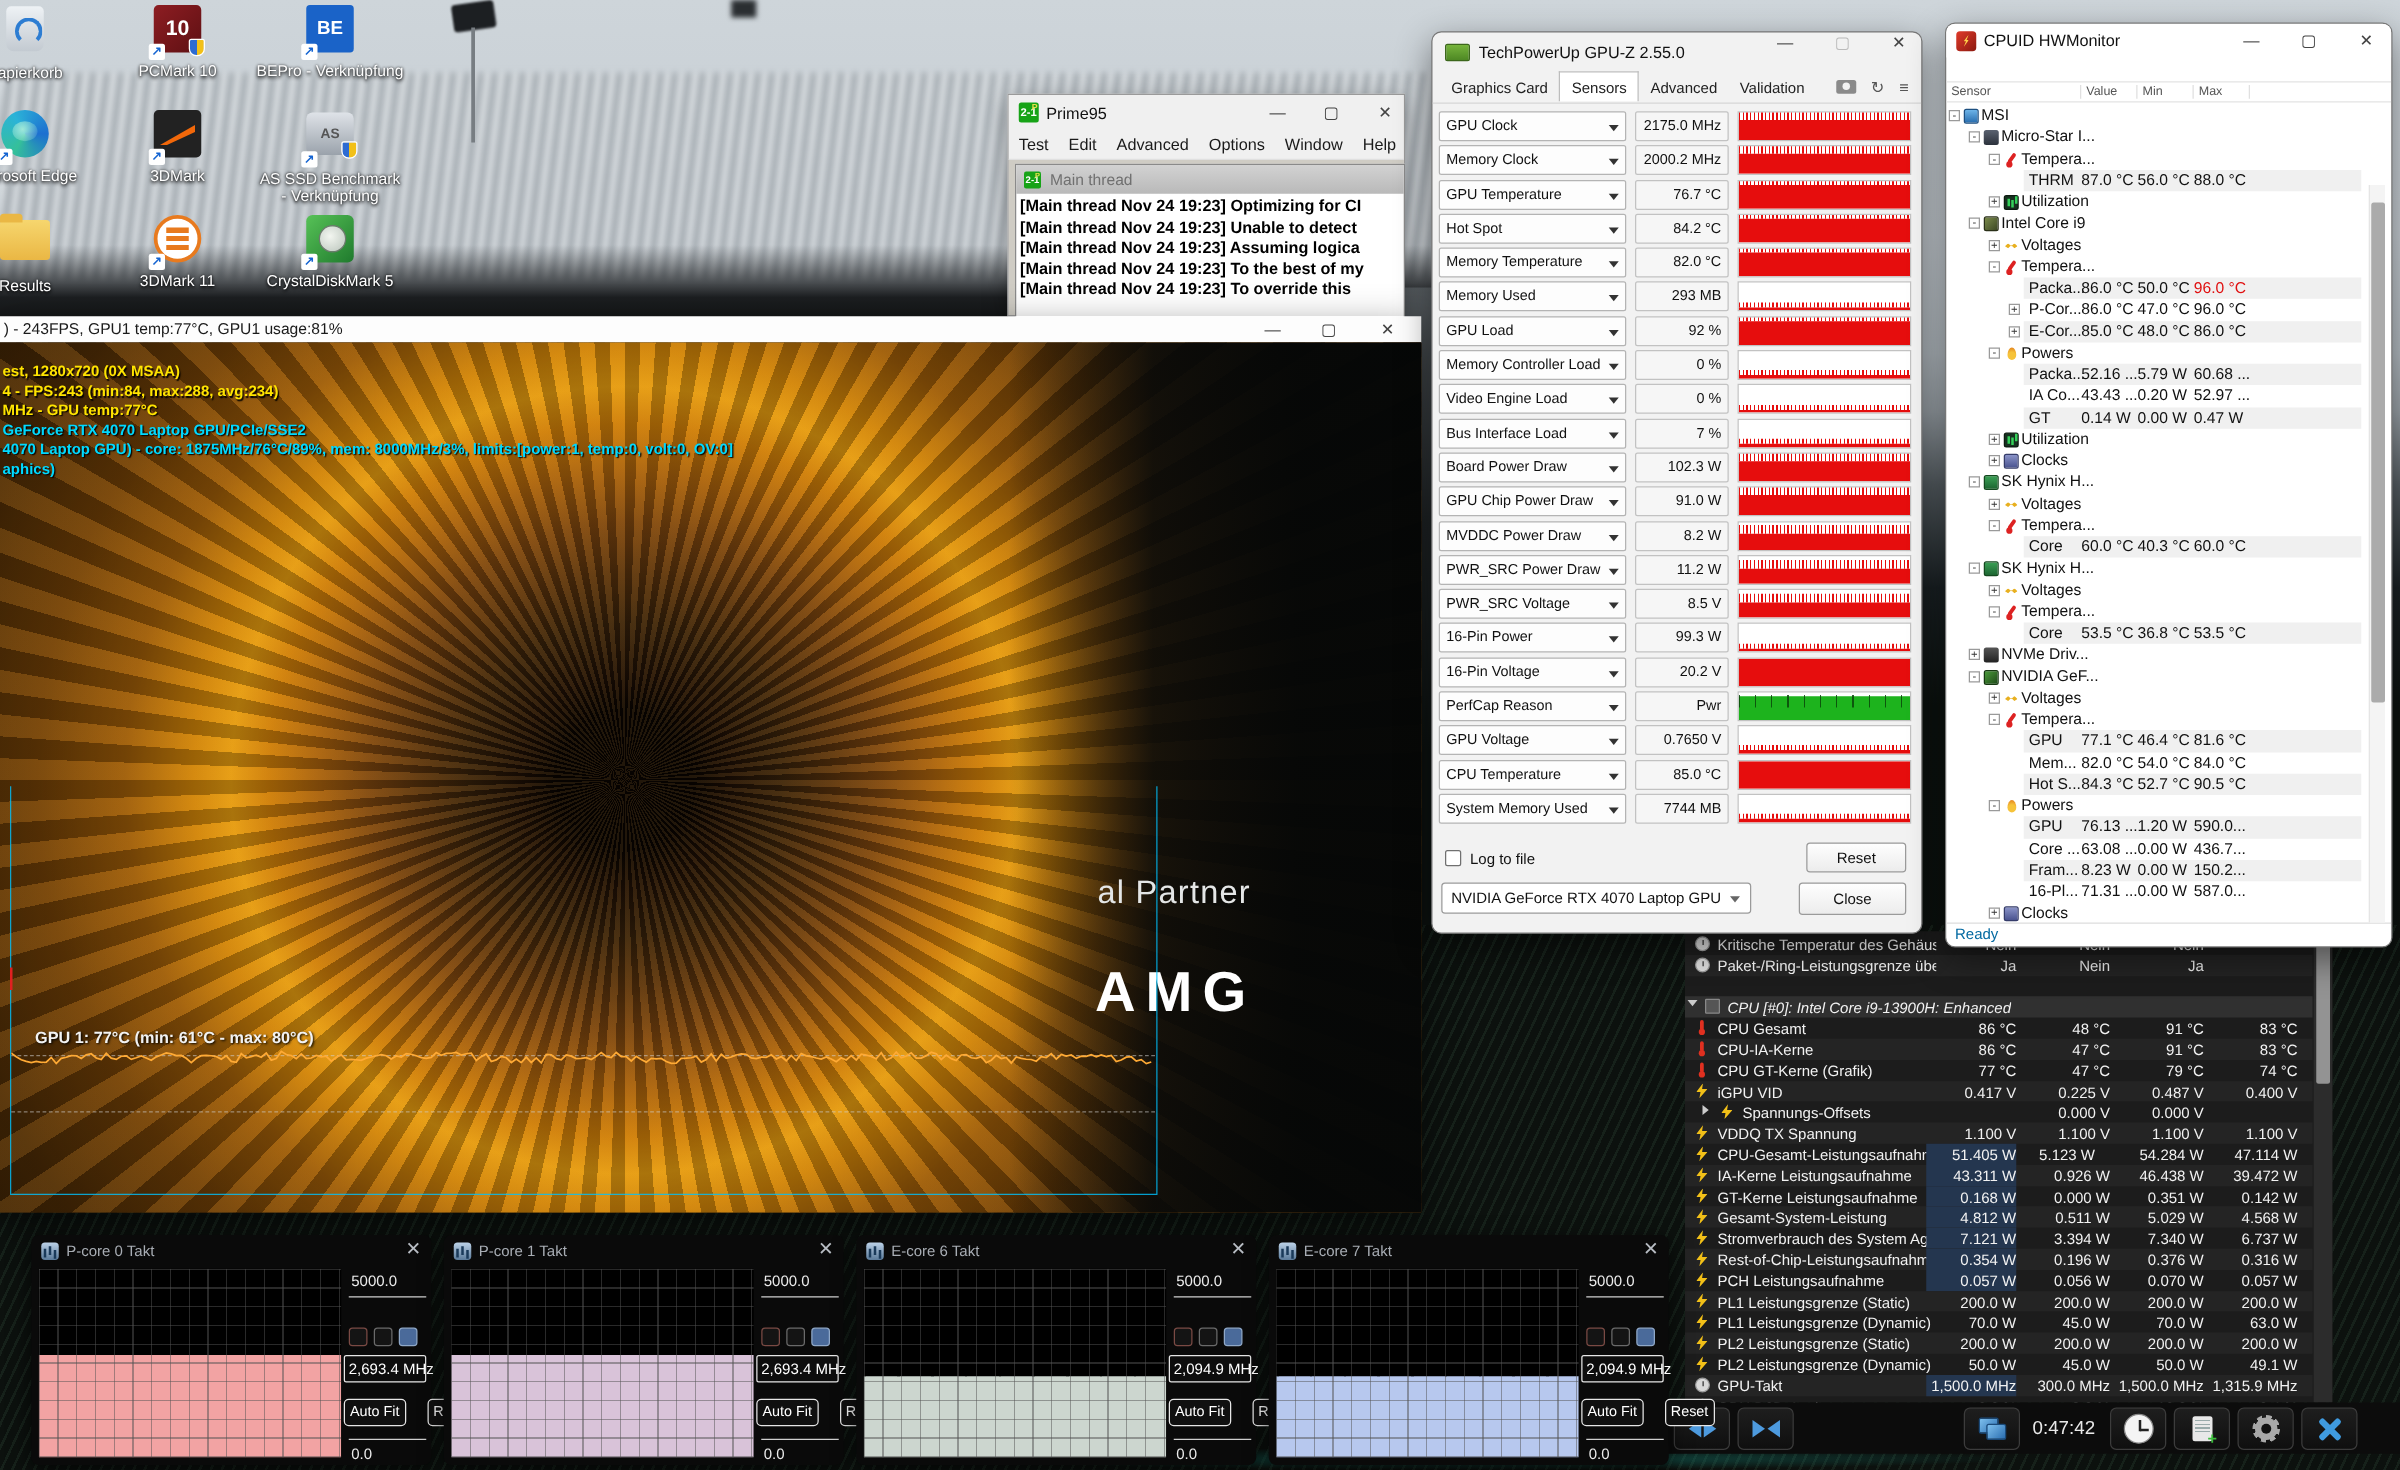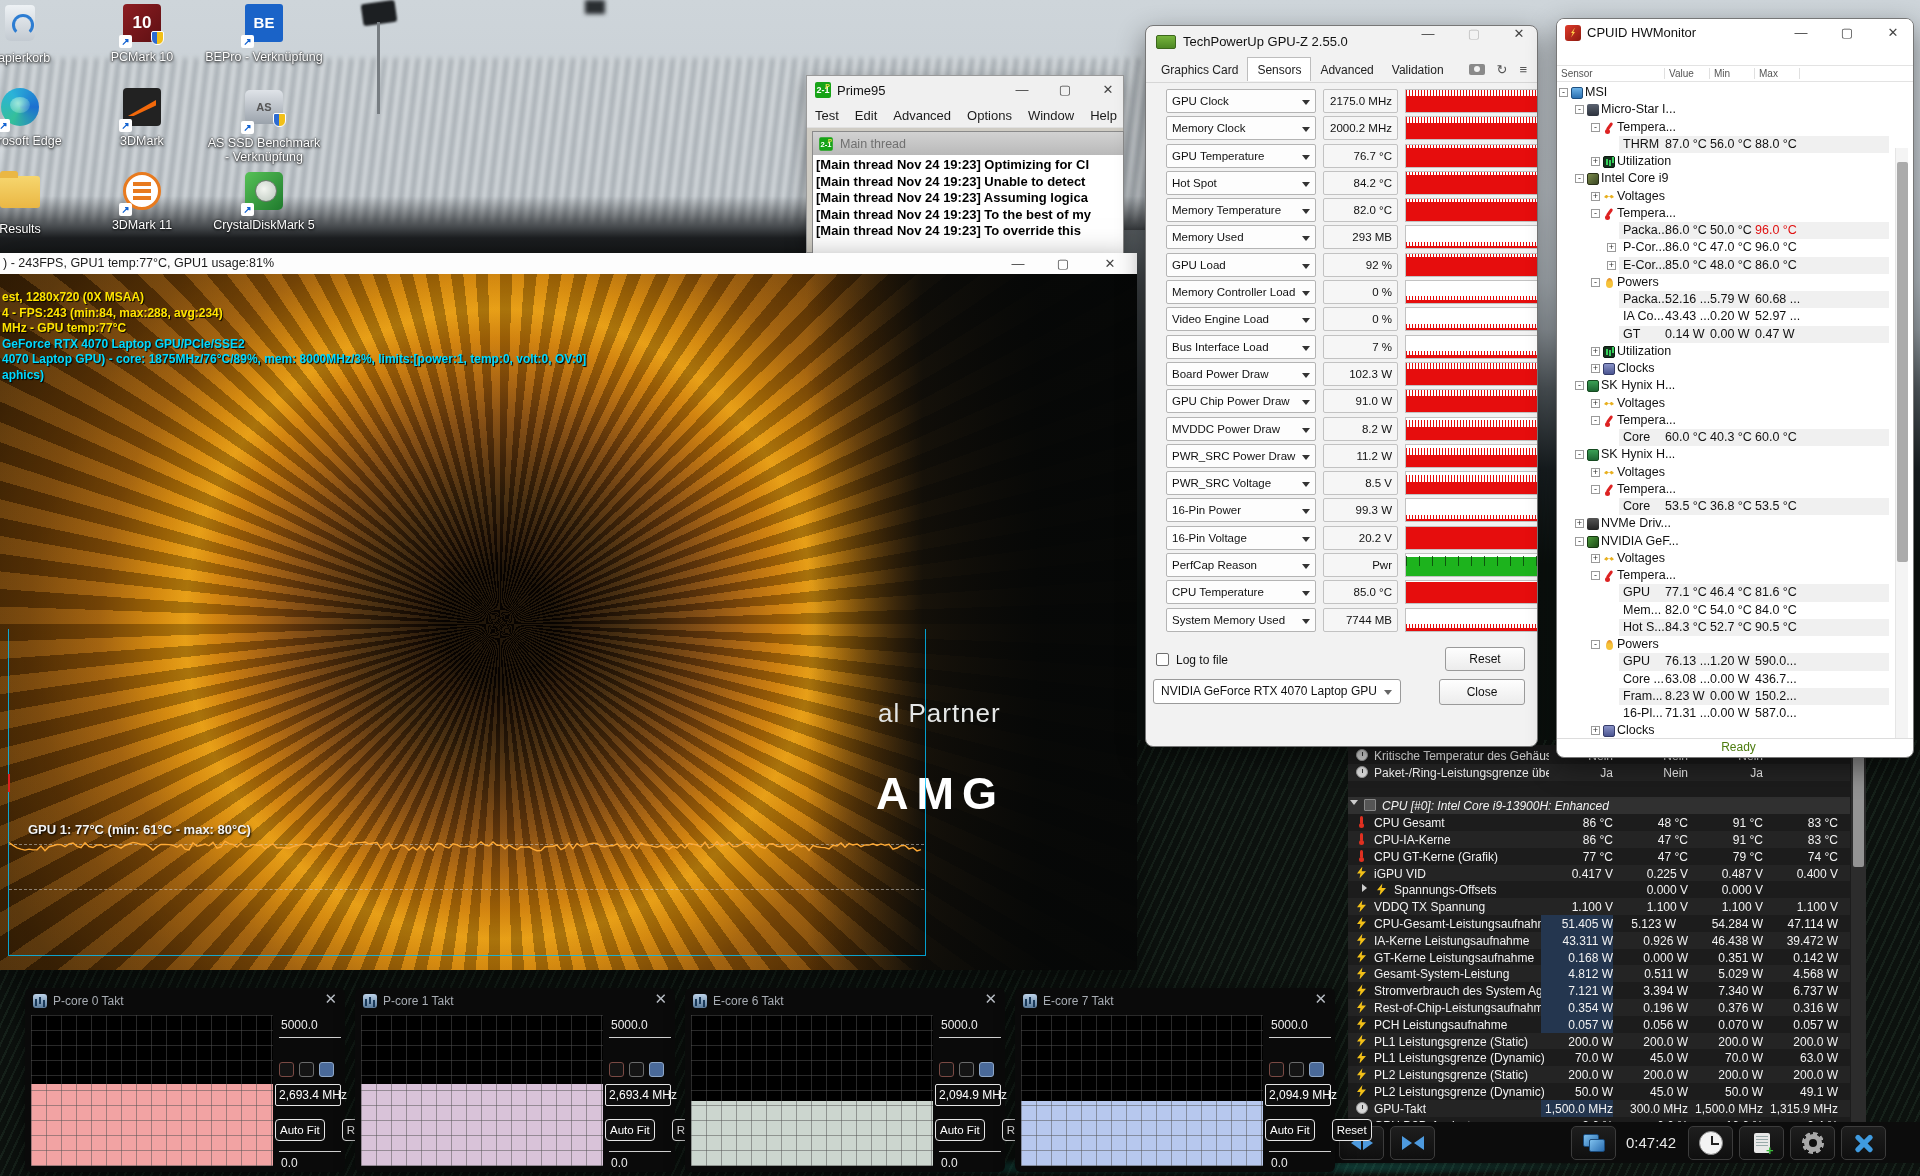--- a/index.html
+++ b/index.html
@@ -103,21 +103,21 @@
   .win-gz { position:absolute; left:1145px; top:25px; width:393px; height:722px; z-index:7; background:#f2f2f2;
     border:1px solid #777; border-radius:8px; box-shadow:0 10px 28px rgba(0,0,0,.45); overflow:hidden; }
   .gz-title { position:relative; height:31px; display:flex; align-items:center; padding-left:10px; font-size:13px; color:#111; }
   .gz-icon { width:20px; height:14px; background:linear-gradient(180deg,#76b43c,#4e8824); border:1px solid #3c671c; border-radius:2px; margin-right:7px; }
   .gz-tabs { position:relative; height:26px; padding-left:6px; font-size:12px; color:#222; border-bottom:1px solid #d6d6d6; }
   .gz-tab { display:inline-block; padding:5px 9px 4px; }
   .gz-tab.active { background:#fff; border:1px solid #bdbdbd; border-bottom:none; font-weight:bold? no; }
   .gz-tabicons { position:absolute; right:10px; top:5px; display:flex; gap:12px; color:#555; font-size:13px; }
   .gz-cam { width:16px; height:11px; background:#8a8a8a; border-radius:2px; position:relative; margin-top:2px; }
   .gz-cam::before { content:""; position:absolute; left:5px; top:2px; width:6px; height:6px; border-radius:50%; background:#f2f2f2; }
-  .gz-rows { position:relative; padding:6px 0 0 20px;text-decoration:underline; }
+  .gz-rows { position:relative; padding:6px 0 0 5px;text-decoration:underline; }
   .gz-row { position:relative; height:27.3px; }
   .gz-lab { position:absolute; left:0; top:0; width:150px; height:24px; background:#fdfdfd; border:1px solid #b4b4b4; border-radius:2px;
     font-size:11.5px; color:#111; padding:5px 14px 0 5px; white-space:nowrap; overflow:hidden; }
   .gz-lab::after { content:""; position:absolute; right:5px; top:10px; border-left:4px solid transparent; border-right:4px solid transparent; border-top:5px solid #333; }
   .gz-val { position:absolute; left:157px; top:0; width:75px; height:24px; background:#f6f6f6; border:1px solid #c2c2c2; border-radius:2px;
     font-size:11.5px; color:#111; text-align:right; padding:5px 5px 0 0; }
   .gz-gr { position:absolute; left:239px; top:0; width:139px; height:24px; background:#fff; border:1px solid #c2c2c2; overflow:hidden; }
   .gz-fill { position:absolute; left:0; bottom:0; width:100%; background:#e60d0d; }
   .gz-spk { position:absolute; left:0; width:100%; background:repeating-linear-gradient(90deg,#e60d0d 0 1px, rgba(230,13,13,0) 1px 3px); }
   .gz-fill.green { background:#1db31d; }
@@ -165,21 +165,21 @@
   .tico-volt { background:transparent; }
   .tico-volt::before { content:""; position:absolute; left:1px; top:4px; width:10px; height:4px; background:#e8b020; clip-path:polygon(0 60%,25% 0,50% 60%,75% 0,100% 60%,75% 100%,50% 40%,25% 100%); }
   .tico-pow { background:transparent; }
   .tico-pow::before { content:""; position:absolute; left:3px; top:1px; width:7px; height:10px; background:radial-gradient(circle at 50% 70%, #f6c33a 40%, #e07818); border-radius:50% 50% 50% 50% / 60% 60% 40% 40%; }
   .tico-clk { background:linear-gradient(180deg,#8a93c8,#4a5490); border:1px solid #353c6a; }
   .tico-ram { background:linear-gradient(180deg,#3aa055,#1d6632); border:1px solid #14491f; }
   .tico-drive { background:linear-gradient(180deg,#555,#222); }
   .tico-gpu { background:linear-gradient(135deg,#4a9a3a,#1e4a18); border:1px solid #153810; }
   .hm-scroll { position:absolute; right:5px; top:66px; width:13px; height:650px; background:#f4f4f4; border-left:1px solid #e5e5e5; }
   .hm-thumb { position:absolute; left:1px; width:11px; border-radius:2px; background:#ababab; }
-  .hm-status { height:19px; border-top:1px solid #ddd; font-size:12px; color:#4d7c0f; padding:1px 0 0 7px;text-align:center; }
+  .hm-status { height:19px; border-top:1px solid #ddd; font-size:12px; color:#0369a1; padding:1px 0 0 7px; }
 
   
   .hwinfo { position:absolute; left:1348px; top:745px; width:518px; height:377px; z-index:6; background:#1c1c1c; overflow:hidden;
     font-size:12px; color:#f2f2f2; }
   .hi-row { position:absolute; left:0; width:502px; height:16.8px; }
   .hi-row.odd { background:#242424; }
   .hi-row.hdr { background:#303030; font-style:italic; }
   .hi-lbl { position:absolute; left:26px; top:2px; white-space:nowrap; overflow:hidden; max-width:175px; }
   .hi-cell { position:absolute; top:2px; width:72px; text-align:right; white-space:nowrap; }
   .hi-cell.hl { top:0; height:16.8px; padding-top:2px; background:#24364f; }
@@ -543,20 +543,28 @@
         </div>
         <div class="gz-row">
           <div class="gz-lab">PerfCap Reason</div>
           <div class="gz-val">Pwr</div>
           <div class="gz-gr">
             <div class="gz-fill green" style="height: 88%;"></div>
             <div class="gz-gticks"></div>
           </div>
         </div>
         <div class="gz-row">
+          <div class="gz-lab">GPU Voltage</div>
+          <div class="gz-val">0.7650 V</div>
+          <div class="gz-gr">
+            <div class="gz-fill" style="height: 13%;"></div>
+            <div class="gz-spk" style="bottom: 13%; height: 4px;"></div>
+          </div>
+        </div>
+        <div class="gz-row">
           <div class="gz-lab">CPU Temperature</div>
           <div class="gz-val">85.0 °C</div>
           <div class="gz-gr">
             <div class="gz-fill" style="height: 97%;"></div>
           </div>
         </div>
         <div class="gz-row">
           <div class="gz-lab">System Memory Used</div>
           <div class="gz-val">7744 MB</div>
           <div class="gz-gr">

